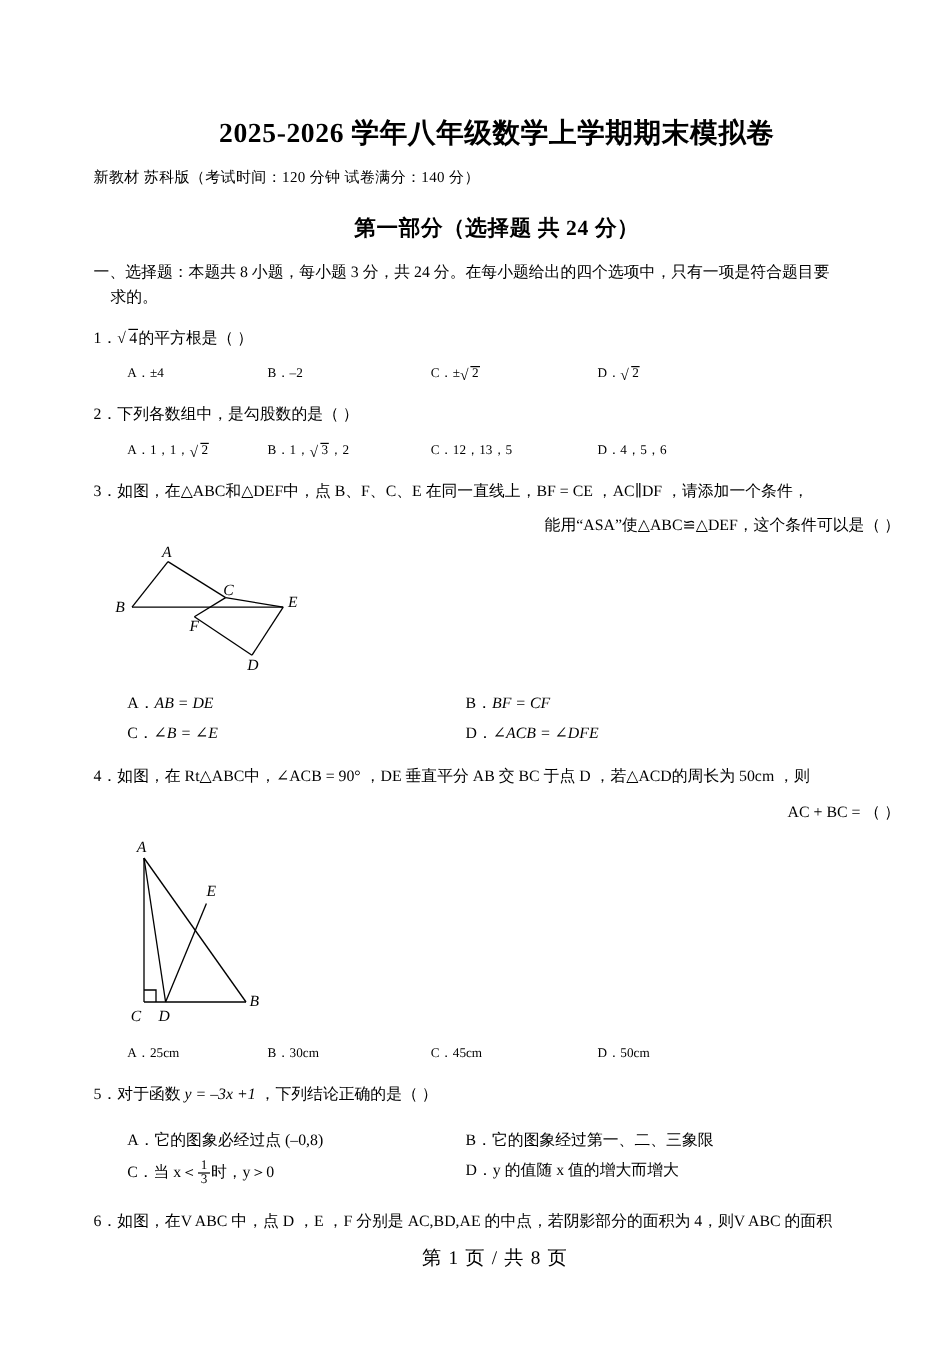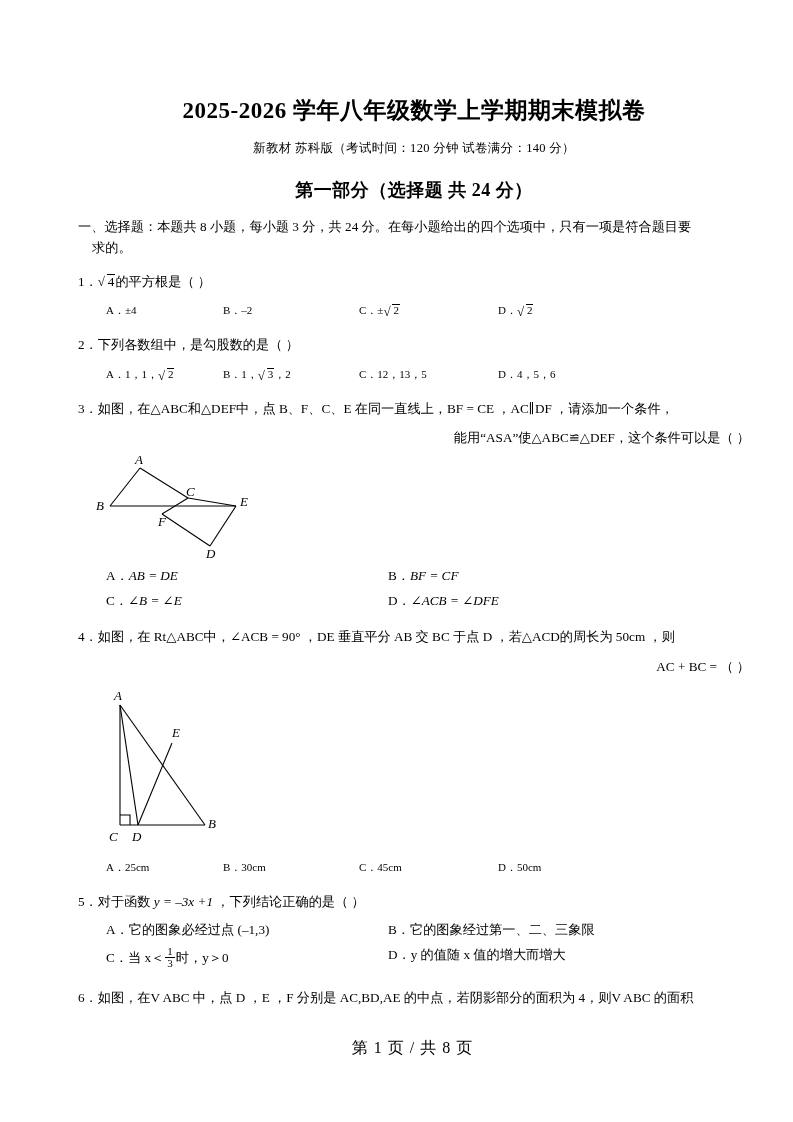--- a/index.html
+++ b/index.html
@@ -32,21 +32,21 @@
   
   .doc-title {
     text-align: center;
     font-size: 23px;
     font-weight: bold;
     letter-spacing: 0.5px;
     margin-top: 96px;
     line-height: 1.3;
   }
   .doc-subtitle {
-    text-align: center;
+    text-align: left;
     font-size: 12.5px;
     margin-top: 14px;
     letter-spacing: 0.3px;
   }
   .part-title {
     text-align: center;
     font-size: 18px;
     font-weight: bold;
     margin-top: 21px;
     letter-spacing: 0.5px;
@@ -81,21 +81,21 @@
   .opt.c1 { left: 28px; }
   .opt.c2 { left: 145px; }
   .opt.c3 { left: 281px; }
   .opt.c4 { left: 420px; }
   .opt.h1 { left: 28px; }
   .opt.h2 { left: 310px; }
 
   .opts-2col {
     position: relative;
     font-size: 13.2px;
-    margin-top: 8px;
+    margin-top: 18px;
   }
   .opts-2col .r {
     position: relative;
     height: 25px;
   }
 
   
   i, .it { font-style: italic; }
   .sqrt {
     display: inline-block;
@@ -251,21 +251,21 @@
       <span class="opt c3"><span>C．</span><span>45cm</span></span>
       <span class="opt c4"><span>D．</span><span>50cm</span></span>
     </div>
 
     <div class="q">
       <span>5．</span><span>对于函数 </span><i>y = –3x +1</i><span> ，下列结论正确的是（    ）</span>
     </div>
 
     <div class="opts-2col">
       <div class="r">
-        <span class="opt h1"><span>A．</span><span>它的图象必经过点 (–1,3)</span></span>
+        <span class="opt h1"><span>A．</span><span>它的图象必经过点 (–0,8)</span></span>
         <span class="opt h2"><span>B．</span><span>它的图象经过第一、二、三象限</span></span>
       </div>
       <div class="r" style="height:30px;">
         <span class="opt h1"><span>C．</span><span>当 x＜</span><span class="frac"><span class="num">1</span><span class="den">3</span></span><span>时，y＞0</span></span>
         <span class="opt h2"><span>D．</span><span>y 的值随 x 值的增大而增大</span></span>
       </div>
     </div>
 
     <div class="q" style="margin-top:12px;">
       <span>6．</span><span>如图，在V ABC 中，点 D ，E ，F 分别是 AC,BD,AE 的中点，若阴影部分的面积为 4，则V ABC 的面积</span>

